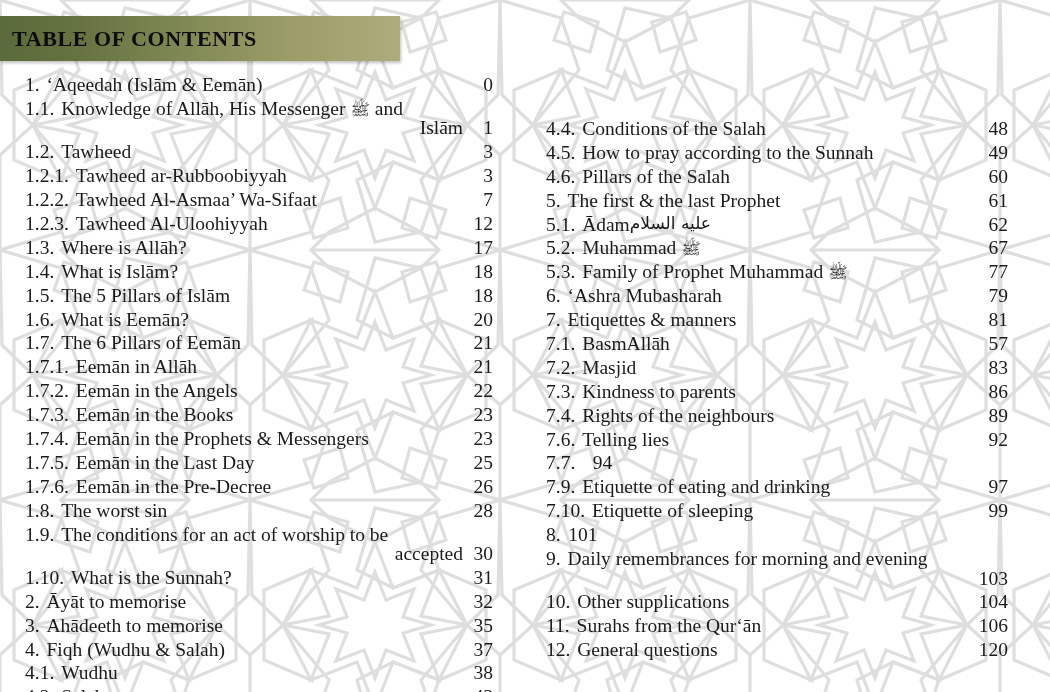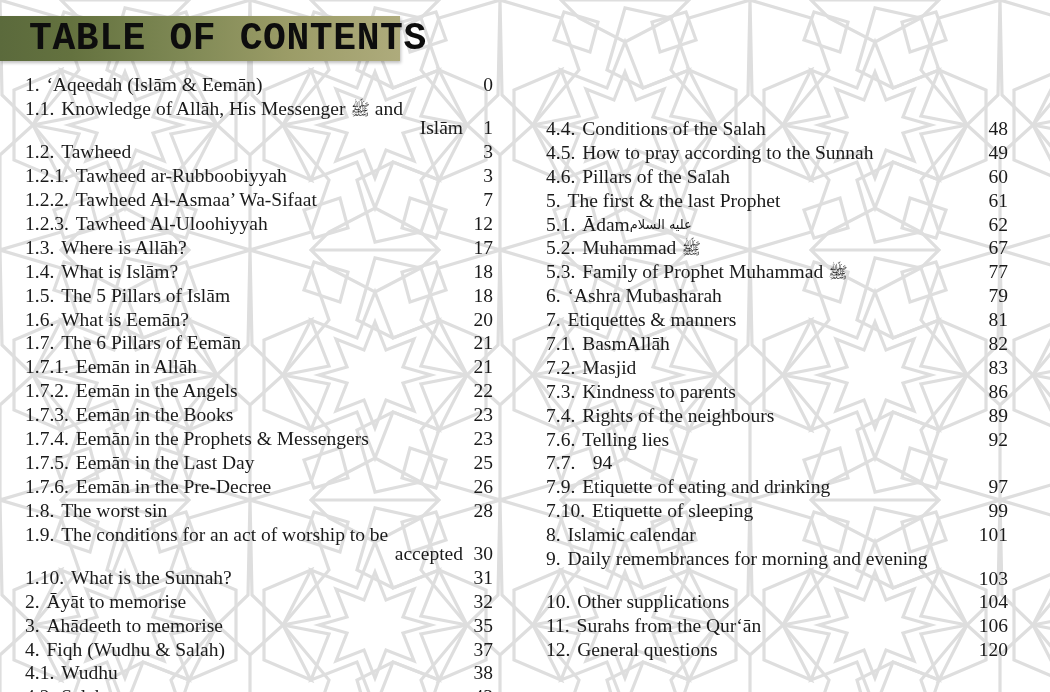--- a/index.html
+++ b/index.html
@@ -34,26 +34,26 @@
     top: 16px;
     width: 400px;
     height: 45px;
     background: linear-gradient(to right, #5b6a3c 0%, #64723f 18%, #7e8854 45%, #9b9c67 72%, #aeab7c 100%);
     box-shadow: 1px 2px 3px rgba(0,0,0,0.25);
     z-index: 2;
     display: flex;
     align-items: center;
   }
   #banner-title {
-    font-family: Liberation Mono, monospace;
-    font-size: 38px;
+    font-family: Liberation Serif, serif;
+    font-size: 22px;
     font-weight: 700;
     letter-spacing: 0.6px;
     color: #0d0d0d;
-    padding-left: 29px;
+    padding-left: 12px;
     white-space: nowrap;
     line-height: 1;
   }
 
   
   .toc-column {
     position: absolute;
     z-index: 1;
     font-size: 19.5px;
     line-height: 1;
@@ -99,21 +99,21 @@
     white-space: nowrap;
   }
   .wrapped .wrap-line2 .toc-page { text-align: right; }
 
   .honorific {
     font-family: "DejaVu Sans", sans-serif;
     font-size: 16px;
   }
   .arabic {
     font-family: "DejaVu Sans", sans-serif;
-    font-size: 13px;
+    font-size: 17px;
     direction: rtl;
     unicode-bidi: isolate;
     vertical-align: 2px;
     text-align: center;
   }
 </style>
 </head>
 <body>
 
 <svg id="bg-pattern" viewBox="0 0 1050 692" preserveAspectRatio="none" aria-hidden="true">
@@ -324,21 +324,21 @@
       <span class="toc-page">79</span>
     </div>
     <div class="toc-entry">
       <span class="toc-num">7.&nbsp;</span>
       <span class="toc-title">Etiquettes &amp; manners</span>
       <span class="toc-page">81</span>
     </div>
     <div class="toc-entry">
       <span class="toc-num">7.1.&nbsp;</span>
       <span class="toc-title">BasmAllāh</span>
-      <span class="toc-page">82</span>
+      <span class="toc-page">57</span>
     </div>
     <div class="toc-entry">
       <span class="toc-num">7.2.&nbsp;</span>
       <span class="toc-title">Masjid</span>
       <span class="toc-page">83</span>
     </div>
     <div class="toc-entry">
       <span class="toc-num">7.3.&nbsp;</span>
       <span class="toc-title">Kindness to parents</span>
       <span class="toc-page">86</span>
@@ -362,21 +362,20 @@
       <span class="toc-title">Etiquette of eating and drinking</span>
       <span class="toc-page">97</span>
     </div>
     <div class="toc-entry">
       <span class="toc-num">7.10.&nbsp;</span>
       <span class="toc-title">Etiquette of sleeping</span>
       <span class="toc-page">99</span>
     </div>
     <div class="toc-entry">
       <span class="toc-num">8.&nbsp;</span>
-      <span class="toc-title">Islamic calendar</span>
       <span class="toc-page">101</span>
     </div>
     <div class="toc-entry wrapped">
       <span class="wrap-line1"><span class="toc-num">9.&nbsp;</span><span class="toc-title">Daily remembrances for morning and evening</span></span>
       <span class="wrap-line2">
         <span></span>
         <span class="toc-page">103</span>
       </span>
     </div>
     <div class="toc-entry">

